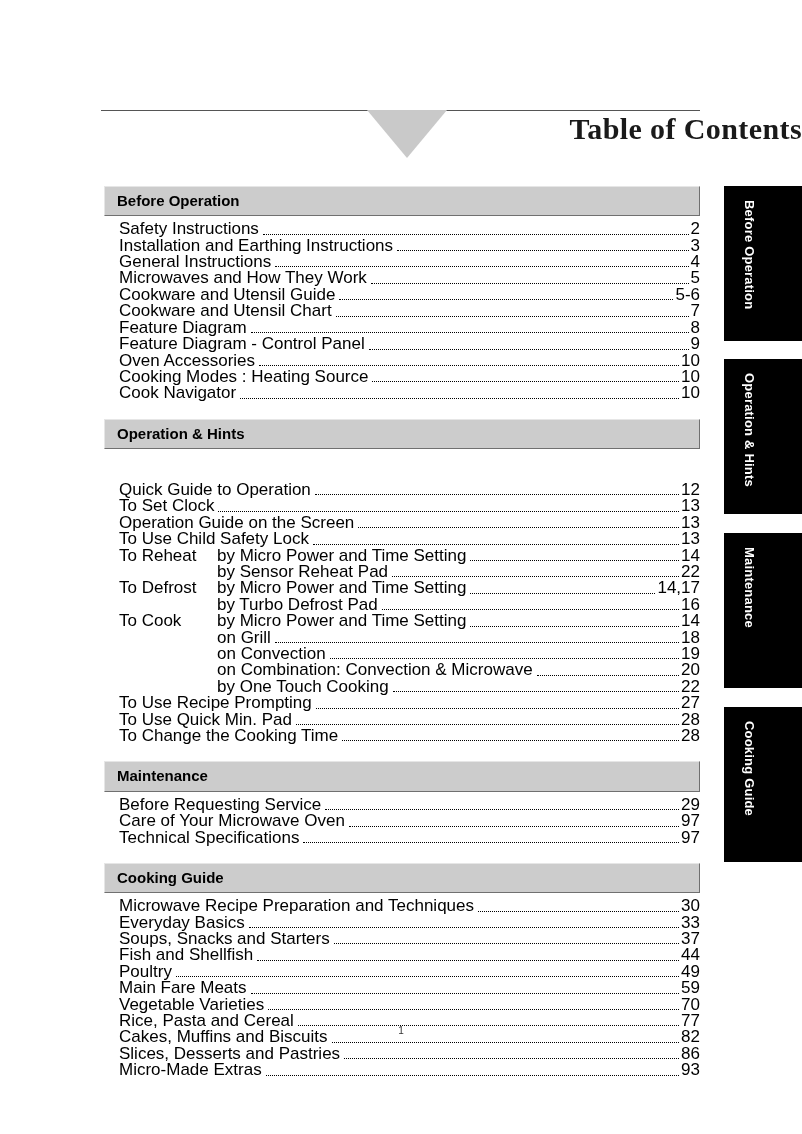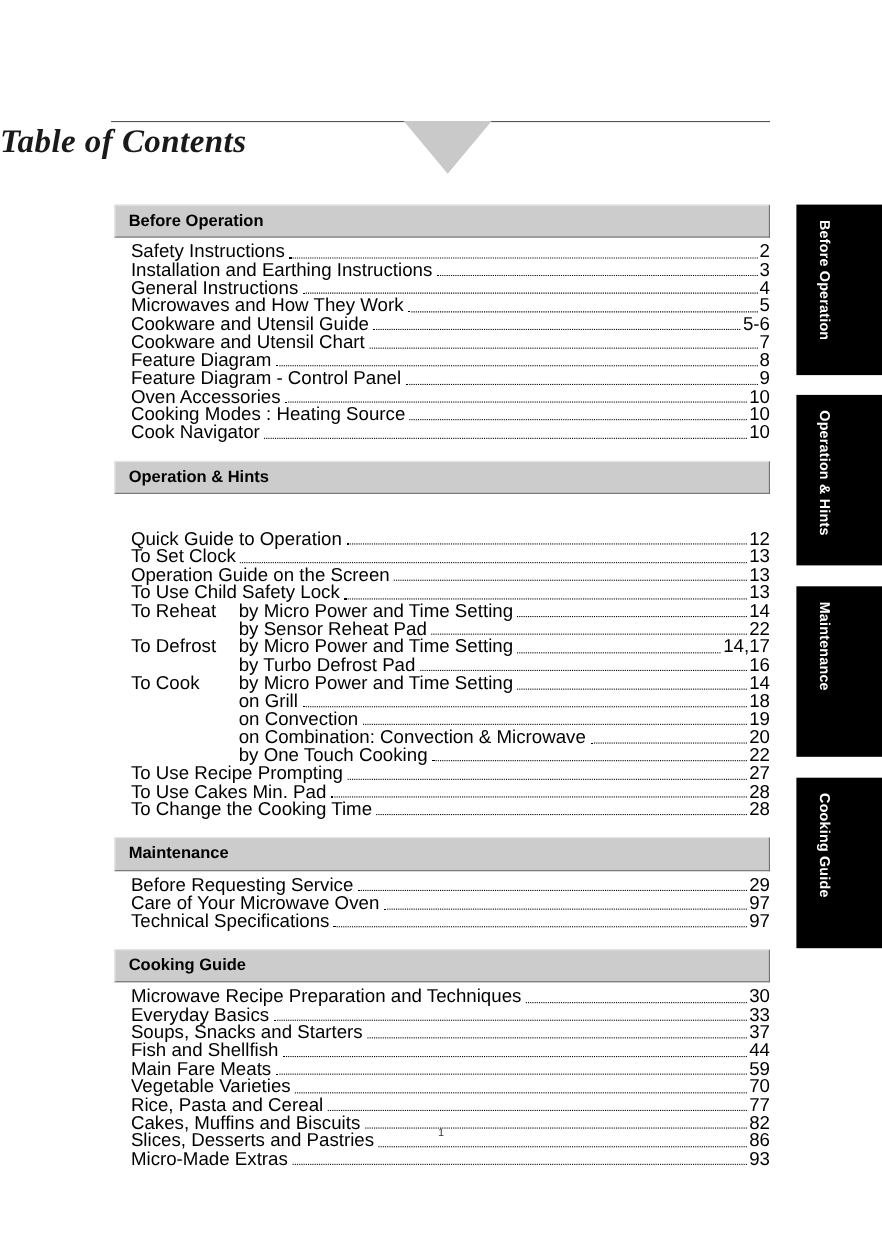--- a/index.html
+++ b/index.html
@@ -32,24 +32,23 @@
     left: 367px; top: 10px;
     width: 0; height: 0;
     border-left: 40px solid transparent;
     border-right: 40px solid transparent;
     border-top: 48px solid #c9c9c9;
   }
   #doc-title {
     position: absolute;
     left: 0; top: 12px;
     width: 802px;
-    text-align: left;
+    text-align: right;
     font-family: "Liberation Serif", serif;
     font-weight: bold;
-    font-style: italic;
     font-size: 30px;
     letter-spacing: 0.4px;
     color: #1a1a1a;
   }
 
   
   #content {
     position: absolute;
     left: 104px; top: 186px;
     width: 596px;
@@ -287,21 +286,21 @@
         <span class="label col2">by One Touch Cooking</span>
         <span class="leader"></span>
         <span class="page">22</span>
       </div>
       <div class="entry">
         <span class="label">To Use Recipe Prompting</span>
         <span class="leader"></span>
         <span class="page">27</span>
       </div>
       <div class="entry">
-        <span class="label">To Use Cakes Min. Pad</span>
+        <span class="label">To Use Quick Min. Pad</span>
         <span class="leader"></span>
         <span class="page">28</span>
       </div>
       <div class="entry">
         <span class="label">To Change the Cooking Time</span>
         <span class="leader"></span>
         <span class="page">28</span>
       </div>
     </div>
     <div class="before-header"></div>
@@ -340,20 +339,25 @@
       </div>
       <div class="entry">
         <span class="label">Soups, Snacks and Starters</span>
         <span class="leader"></span>
         <span class="page">37</span>
       </div>
       <div class="entry">
         <span class="label">Fish and Shellfish</span>
         <span class="leader"></span>
         <span class="page">44</span>
+      </div>
+      <div class="entry">
+        <span class="label">Poultry</span>
+        <span class="leader"></span>
+        <span class="page">49</span>
       </div>
       <div class="entry">
         <span class="label">Main Fare Meats</span>
         <span class="leader"></span>
         <span class="page">59</span>
       </div>
       <div class="entry">
         <span class="label">Vegetable Varieties</span>
         <span class="leader"></span>
         <span class="page">70</span>

